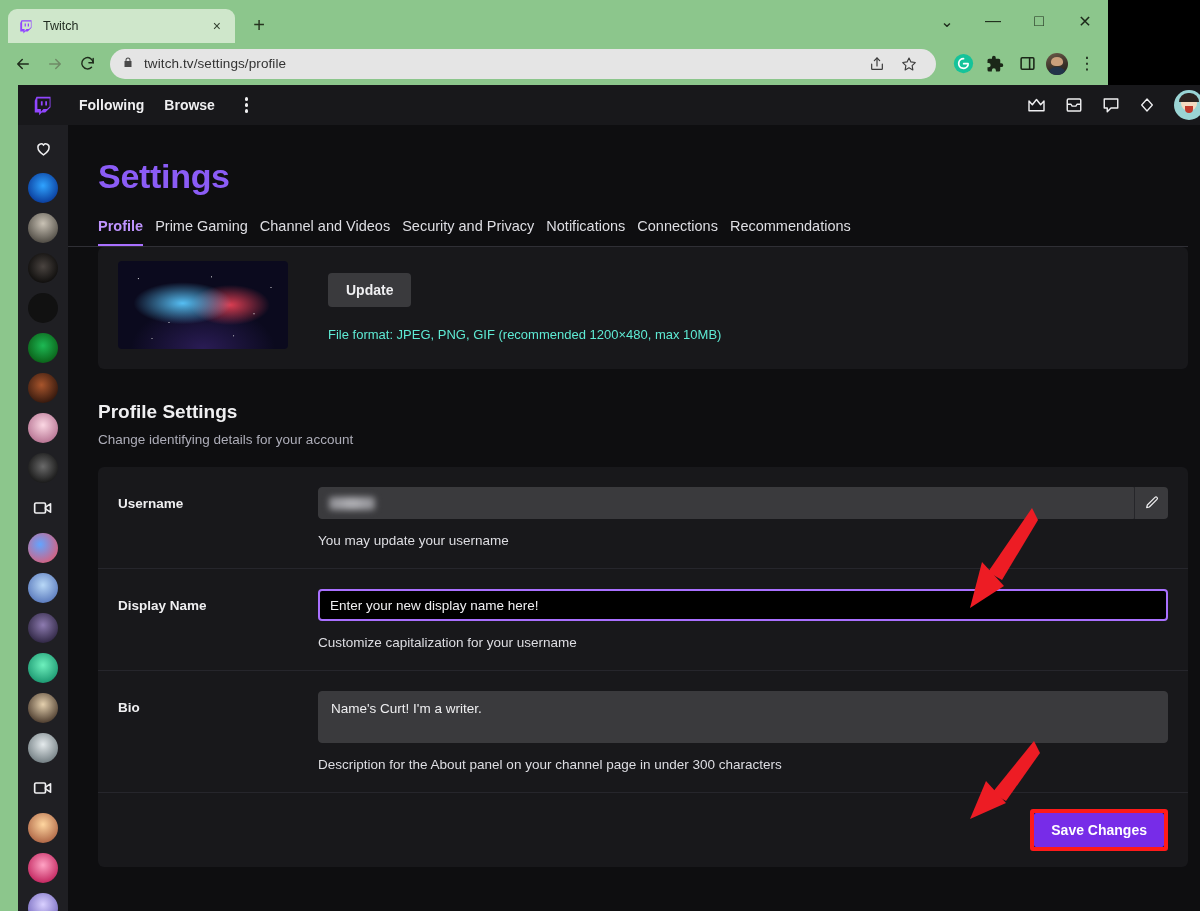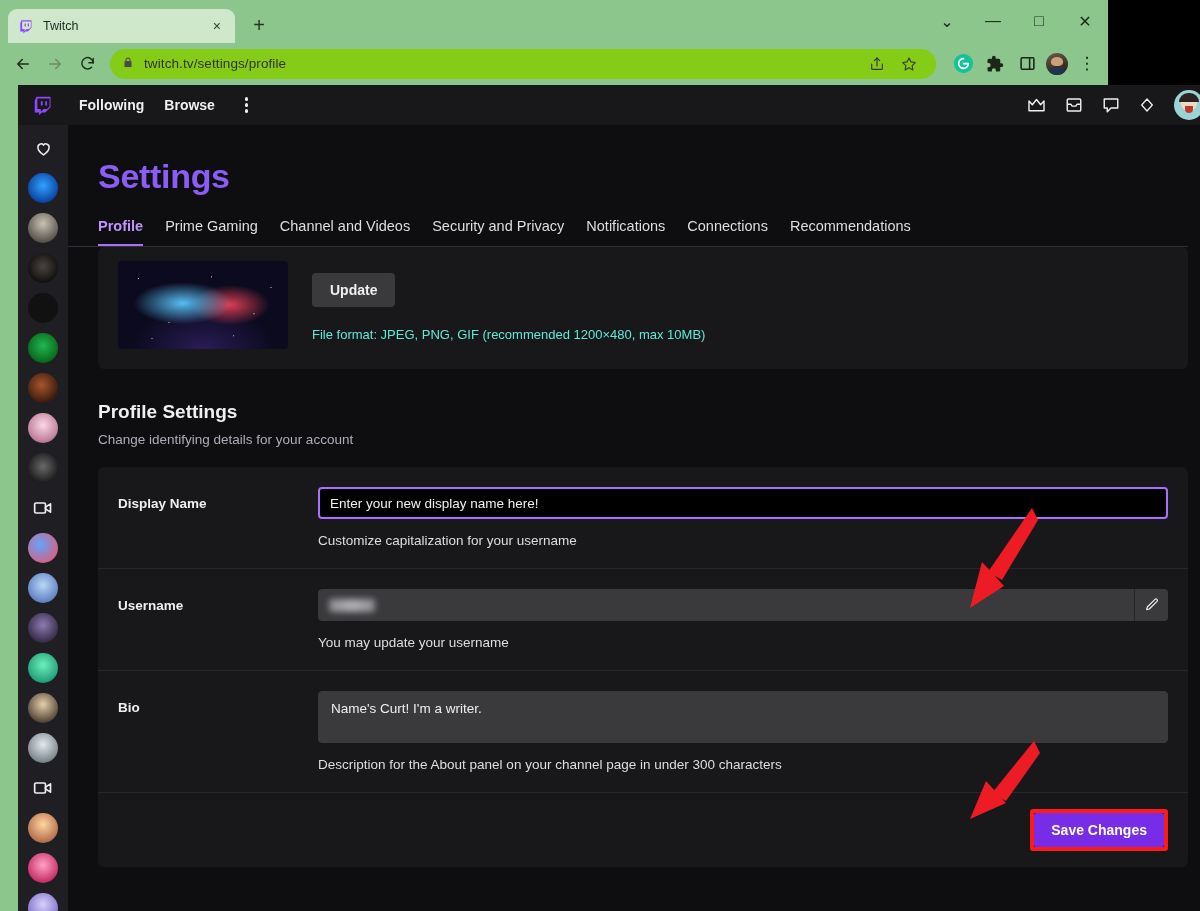--- a/index.html
+++ b/index.html
@@ -28,21 +28,21 @@
     align-items: center; justify-content: center; color: #26331f;
     font-size: 20px; line-height: 1; cursor: pointer; margin-bottom: 3px;
   }
   .wincontrols {
     position: absolute; right: 0; top: 0; height: 42px; display: flex; align-items: center;
   }
   .wc { width: 46px; height: 42px; display:flex; align-items:center; justify-content:center; color:#1d2a1a; cursor:pointer;}
   .toolbar { height: 43px; display: flex; align-items: center; padding: 0 8px; gap: 2px; }
   .tbtn { width: 30px; height: 30px; display: flex; align-items: center; justify-content: center; color: #1e2b1b; cursor: pointer; border-radius: 50%; }
   .omnibox {
-    flex: 1; height: 30px; background: #84cc16; border-radius: 15px;
+    flex: 1; height: 30px; background: #e5e5e5; border-radius: 15px;
     display: flex; align-items: center; padding: 0 12px; margin: 0 6px; gap: 10px;
   }
   .omni-url { font-size: 13.5px; color: #333; letter-spacing: .1px; flex:1;}
   .omni-right { display: flex; align-items: center; gap: 2px; }
   .ext-area { display: flex; align-items: center; gap: 6px; padding-left: 6px;}
   .ext-icon { width: 26px; height: 26px; display:flex; align-items:center; justify-content:center; cursor:pointer;}
   .prof-pic {
     width: 22px; height: 22px; border-radius: 50%; overflow:hidden;
     background: linear-gradient(160deg,#6e5c4a 0%,#3a3128 60%,#20201c 100%);
     position: relative; cursor: pointer;
@@ -86,26 +86,26 @@
     position: absolute; left: 0; top: 40px; width: 50px; bottom: 0;
     background: #1f1f23; padding-top: 8px; display: flex; flex-direction: column;
     align-items: center; gap: 10px; overflow: hidden;
   }
   .side-item { width: 30px; height: 30px; flex: 0 0 30px; border-radius: 50%; overflow: hidden; cursor: pointer; position: relative; }
   .side-plain { display:flex;align-items:center;justify-content:center;color:#efeff1;background:none;border-radius:0;}
 
   
   .tw-content { position: absolute; left: 50px; top: 40px; right: 0; bottom: 0; background:#0e0e10; overflow: hidden; }
   .settings-title { font-size: 34px; font-weight: bold; color: #8b5cf6; padding: 32px 0 0 30px; letter-spacing: -0.3px;}
-  .tabs-row { display: flex; gap: 22px; padding: 22px 0 0 30px; border-bottom: 1px solid #2f2f35; margin-right: 30px;}
+  .tabs-row { display: flex; gap: 12px; padding: 22px 0 0 30px; border-bottom: 1px solid #2f2f35; margin-right: 30px;}
   .stab { font-size: 14.5px; color: #dedee3; padding-bottom: 10px; cursor: pointer; }
   .stab.active { color: #bf94ff; border-bottom: 2px solid #a970ff; font-weight: 600; }
 
   .panel { margin: 8px 30px 0 30px; background: #18181b; border-radius: 6px; }
-  .banner-row { display: flex; padding: 0 20px 20px 20px; gap: 24px; }
+  .banner-row { display: flex; padding: 0 20px 20px 20px; gap: 40px; }
   .banner-thumb { width: 170px; height: 88px; border-radius: 4px; overflow:hidden; flex:0 0 170px; position:relative;
     background:
       radial-gradient(ellipse 70px 30px at 38% 48%, rgba(90,200,255,.95), rgba(20,60,140,.0) 70%),
       radial-gradient(ellipse 55px 28px at 66% 50%, rgba(255,70,90,.85), rgba(120,20,60,0) 72%),
       radial-gradient(ellipse 90px 55px at 50% 100%, #2a1c55, #0b0a1e 80%),
       linear-gradient(180deg, #120f2c 0%, #1a1740 40%, #0a0818 100%);
   }
   .banner-thumb .stars{position:absolute;inset:0;
     background-image:radial-gradient(1px 1px at 12% 20%,#fff,transparent),radial-gradient(1px 1px at 30% 70%,#fff,transparent),radial-gradient(1px 1px at 55% 18%,#fff,transparent),radial-gradient(1px 1px at 80% 60%,#fff,transparent),radial-gradient(1px 1px at 90% 30%,#fff,transparent),radial-gradient(1px 1px at 20% 88%,#ddd,transparent),radial-gradient(1px 1px at 68% 85%,#ddd,transparent);opacity:.85;}
   .banner-right { padding-top: 12px; }
@@ -346,45 +346,45 @@
           </div>
         </div>
       </div>
 
       <div class="sec-title">Profile Settings</div>
       <div class="sec-sub">Change identifying details for your account</div>
 
       <div class="form-panel">
 
         <div class="frow">
-          <div class="flabel">Display Name</div>
-          <div class="fbody">
-            <div class="inp-focus">Enter your new display name here!</div>
-            <div class="helper">Customize capitalization for your username</div>
-          </div>
-        </div>
-
-        <div class="frow">
           <div class="flabel">Username</div>
           <div class="fbody">
             <div class="input-wrap">
               <div class="inp">
                 <span class="blur-val"></span>
               </div>
               <div class="pencil-btn">
                 <svg width="16" height="16" viewBox="0 0 24 24" fill="none" stroke="#efeff1" stroke-width="1.8" stroke-linejoin="round">
                     <path d="M16.5 3.5a2.1 2.1 0 0 1 3 3L8 18l-4 1 1-4L16.5 3.5z"></path>
                   </svg>
               </div>
             </div>
             <div class="helper">You may update your username</div>
           </div>
         </div>
 
         <div class="frow">
+          <div class="flabel">Display Name</div>
+          <div class="fbody">
+            <div class="inp-focus">Enter your new display name here!</div>
+            <div class="helper">Customize capitalization for your username</div>
+          </div>
+        </div>
+
+        <div class="frow">
           <div class="flabel">Bio</div>
           <div class="fbody">
             <div class="bio-box">Name's Curt! I'm a writer.</div>
             <div class="helper">Description for the About panel on your channel page in under 300 characters</div>
           </div>
         </div>
 
         <div class="save-row">
           <span class="save-highlight">
             <button class="btn-save">Save Changes</button>

